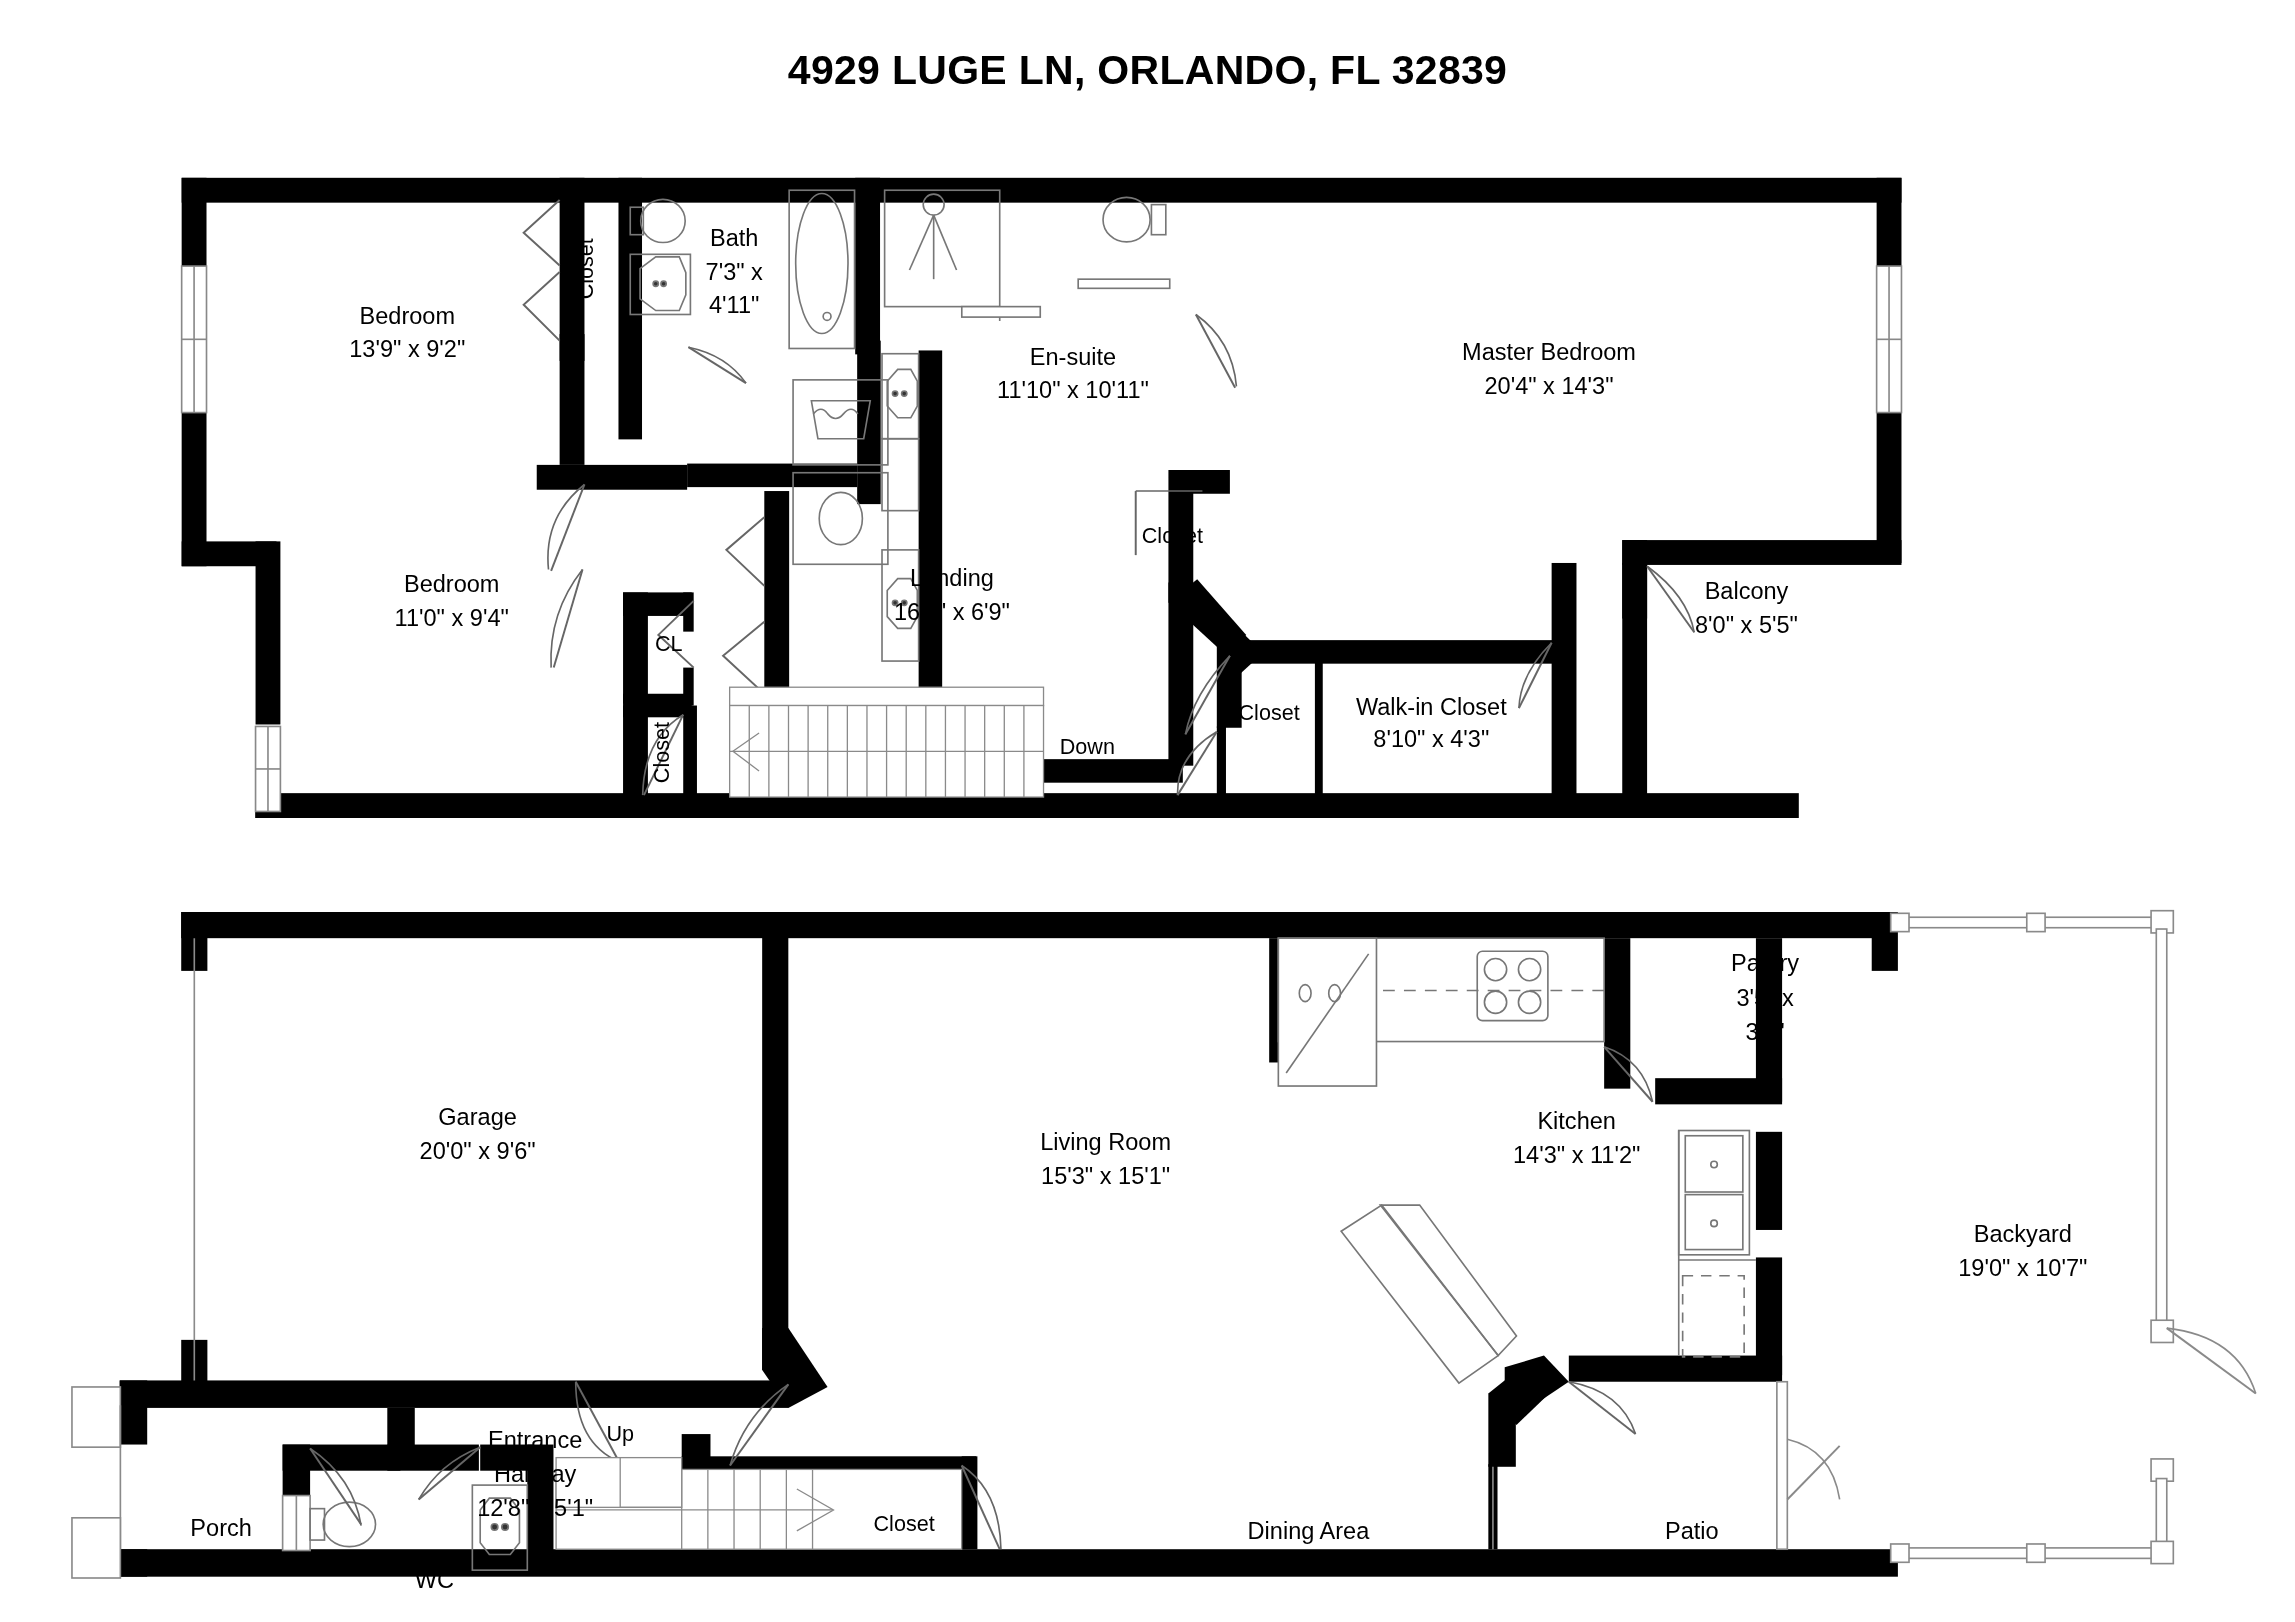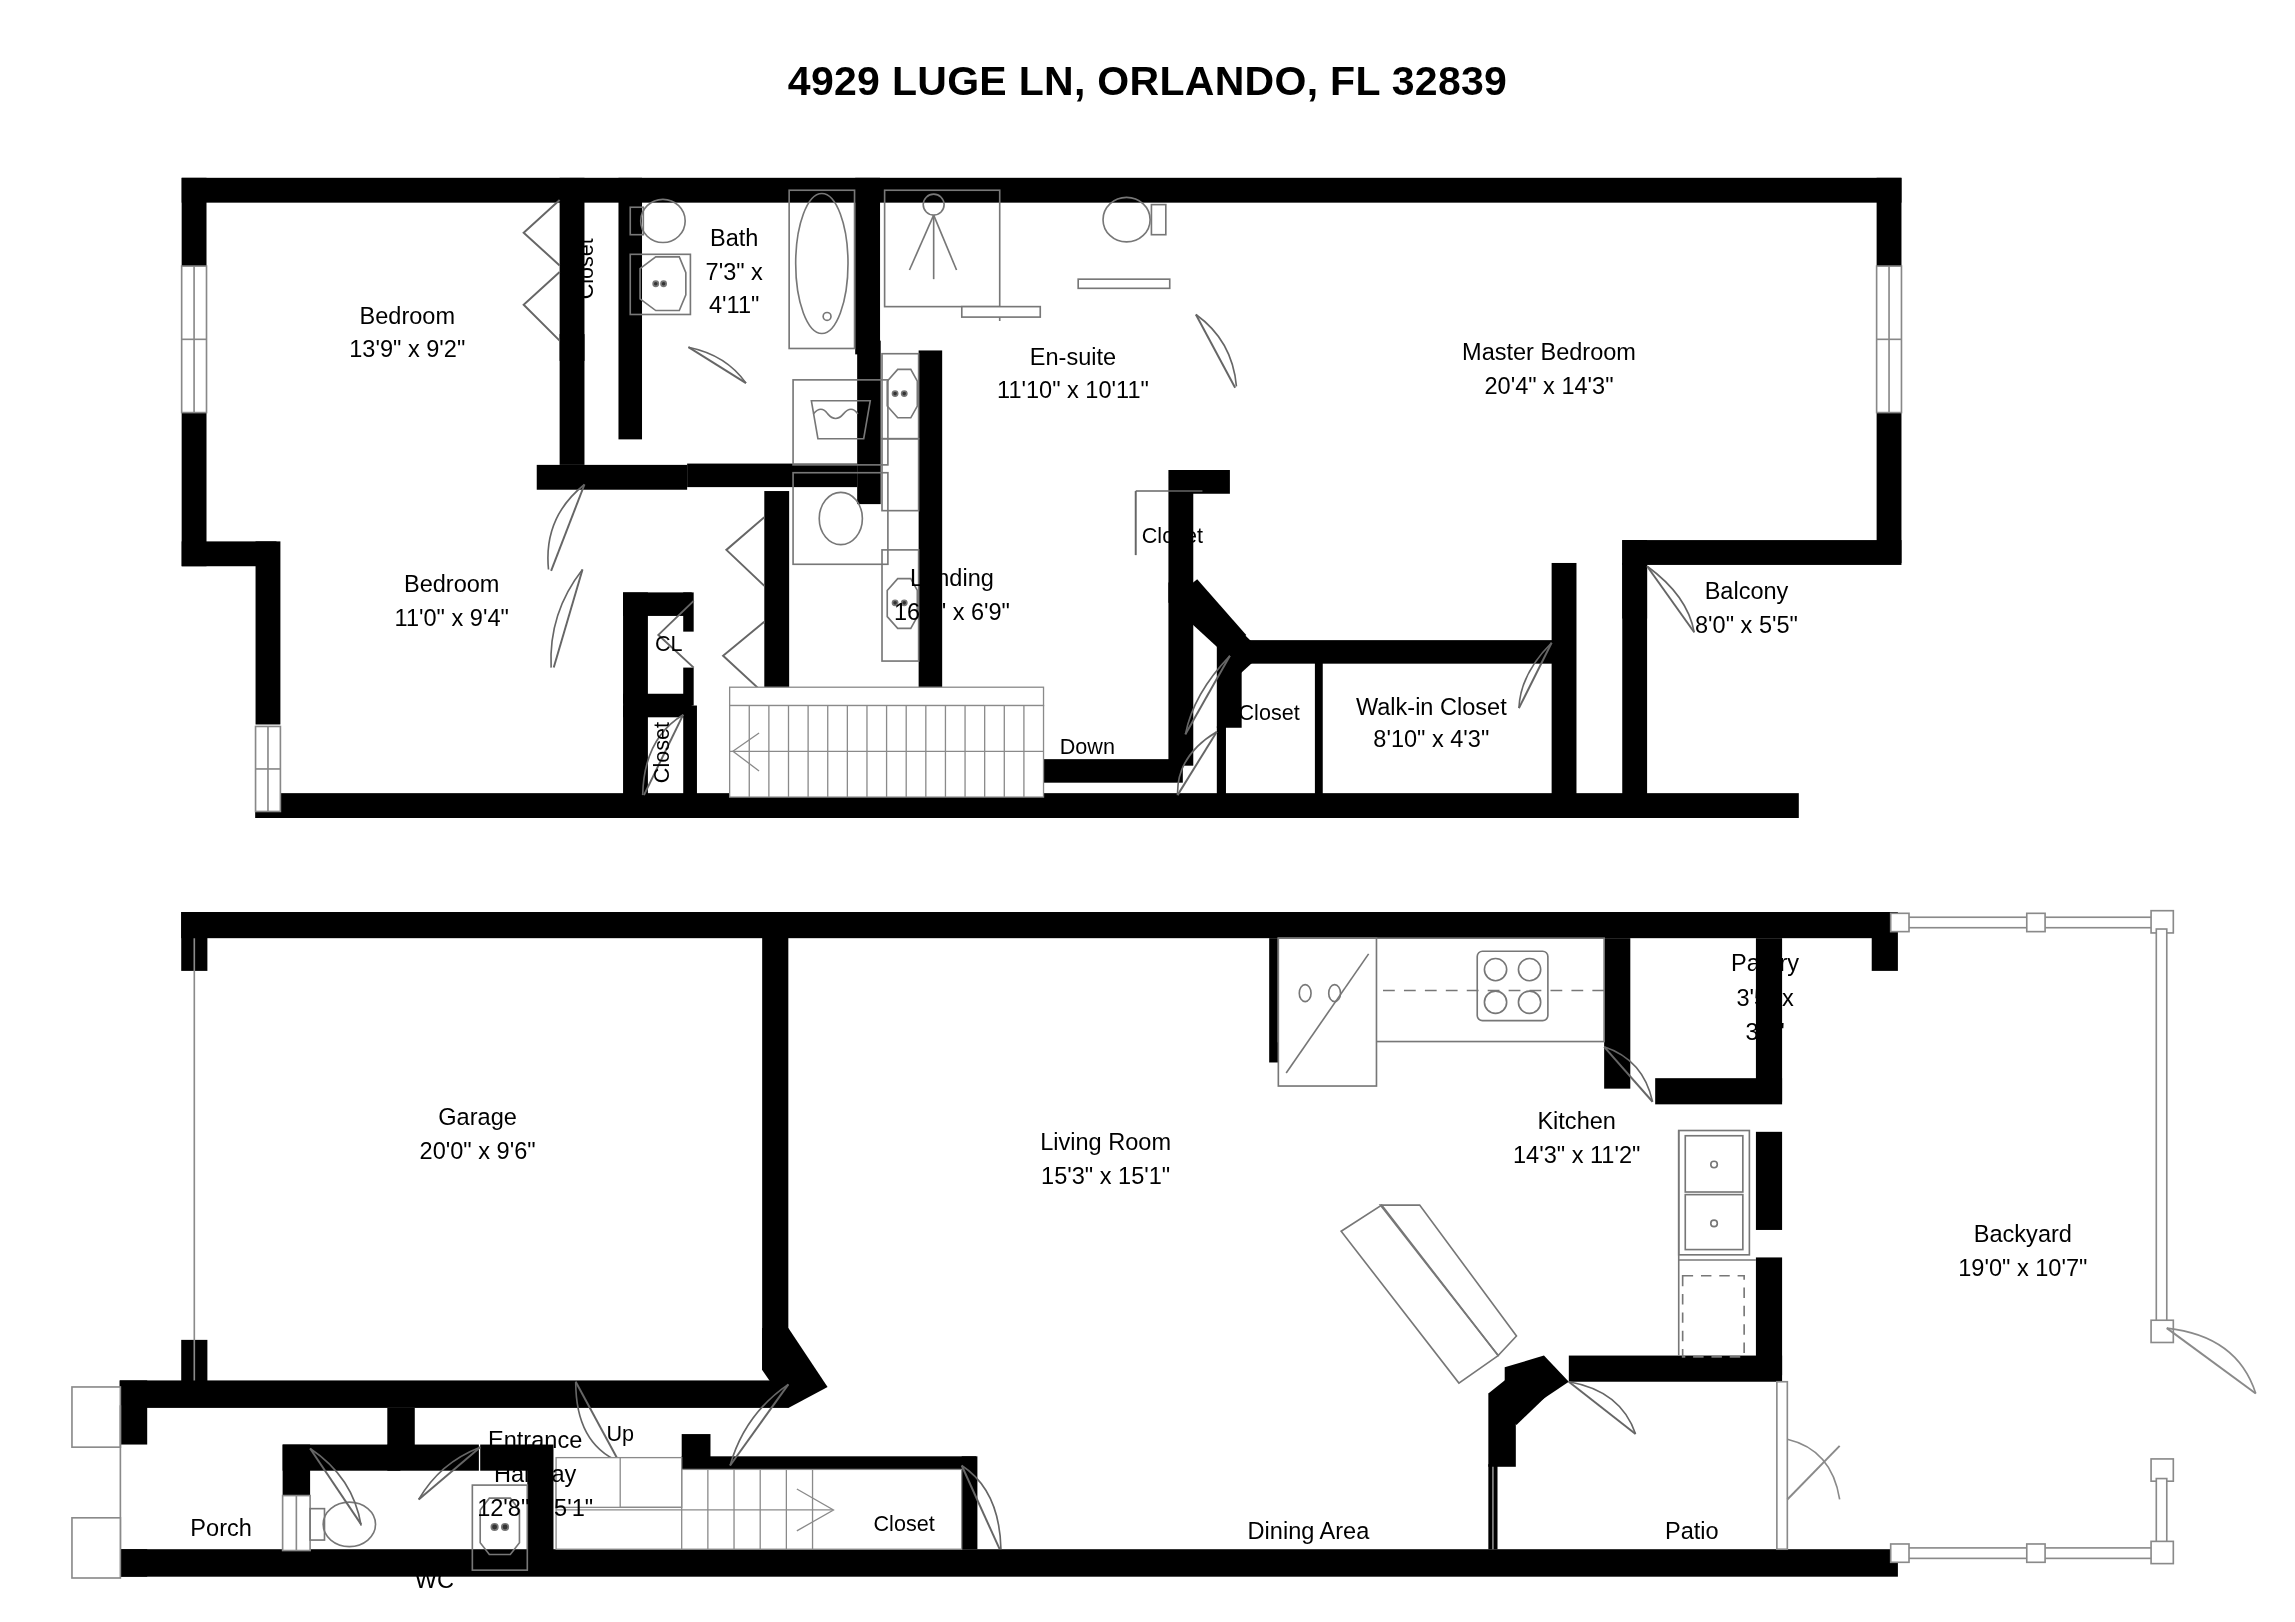--- a/index.html
+++ b/index.html
@@ -18,21 +18,20 @@
   #plan-title {
     position: absolute;
     top: 47px;
     left: 0;
     width: 2295px;
     text-align: center;
     font-size: 41px;
     font-weight: bold;
     letter-spacing: 0.3px;
     color: #000;
-    margin-top: 11px;
   }
   .floor {
     position: absolute;
   }
   .svg-floor { display: block; }
   
   text { font-family: "Liberation Sans", sans-serif; fill: #000; }
   .rm-name { font-size: 36px; text-anchor: middle; }
   .rm-dim  { font-size: 36px; text-anchor: middle; }
   .rm-small { font-size: 33px; text-anchor: middle; }

